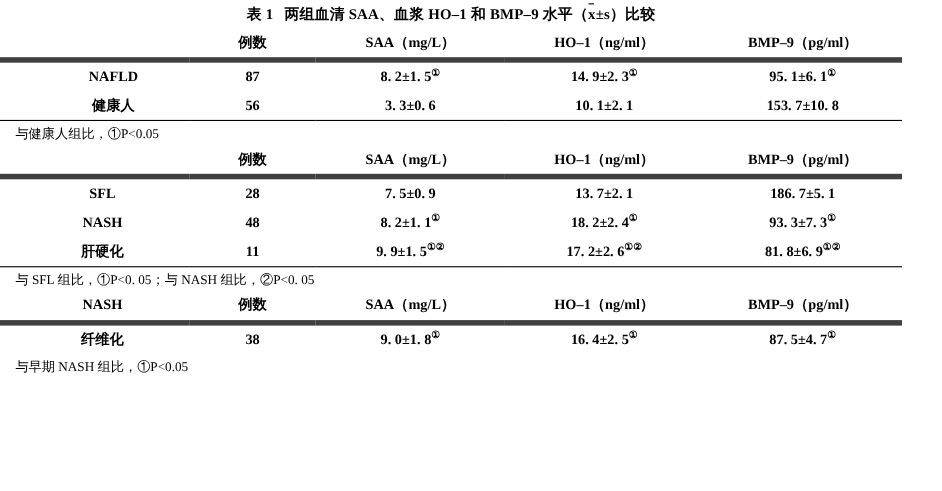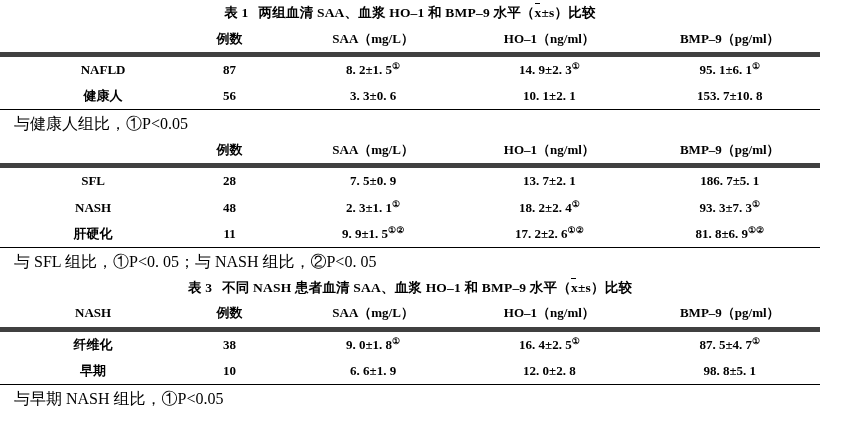--- a/index.html
+++ b/index.html
@@ -60,21 +60,21 @@
   }
   .col-label {
     text-align: left;
     padding-left: 34px !important;
   }
   .col-label-flush {
     text-align: left;
     padding-left: 14px !important;
   }
   .note {
-    font-size: 16px;
+    font-size: 12px;
     padding: 4px 0 2px 14px;
     line-height: 1.3;
   }
   .xbar {
     position: relative;
     display: inline-block;
   }
   .xbar::before {
     content: "";
     position: absolute;
@@ -162,40 +162,37 @@
         <tr class="rule-mid">
           <td class="col-label-flush">SFL</td>
           <td>28</td>
           <td><span>7. 5±0. 9</span><span class="sup"></span></td>
           <td><span>13. 7±2. 1</span><span class="sup"></span></td>
           <td><span>186. 7±5. 1</span><span class="sup"></span></td>
         </tr>
         <tr>
           <td class="col-label-flush">NASH</td>
           <td>48</td>
-          <td><span>2. 3±1. 1</span><span class="sup">①</span></td>
+          <td><span>8. 2±1. 1</span><span class="sup">①</span></td>
           <td><span>18. 2±2. 4</span><span class="sup">①</span></td>
           <td><span>93. 3±7. 3</span><span class="sup">①</span></td>
         </tr>
         <tr class="rule-bottom">
           <td class="col-label-flush">肝硬化</td>
           <td>11</td>
           <td><span>9. 9±1. 5</span><span class="sup">①②</span></td>
           <td><span>17. 2±2. 6</span><span class="sup">①②</span></td>
           <td><span>81. 8±6. 9</span><span class="sup">①②</span></td>
         </tr>
       </tbody>
     </table>
     <div class="note">与 SFL 组比，①P&lt;0. 05；与 NASH 组比，②P&lt;0. 05</div>
   </div>
 
   <div class="table-block">
-    <div class="tbl-caption">
-      <span class="tnum">表 3</span><span>不同 NASH 患者血清 SAA、血浆 HO–1 和 BMP–9 水平（</span><span class="xbar">x</span><span>±s）比较</span>
-    </div>
     <table class="data">
       <colgroup>
           <col class="c1">
           <col class="c2">
           <col class="c3">
           <col class="c4">
           <col class="c5">
         </colgroup>
       <tbody>
         <tr class="rule-top hdr-row">
@@ -205,25 +202,18 @@
           <th>HO–1（ng/ml）</th>
           <th>BMP–9（pg/ml）</th>
         </tr>
         <tr class="rule-mid">
           <td class="col-label-flush">纤维化</td>
           <td>38</td>
           <td><span>9. 0±1. 8</span><span class="sup">①</span></td>
           <td><span>16. 4±2. 5</span><span class="sup">①</span></td>
           <td><span>87. 5±4. 7</span><span class="sup">①</span></td>
         </tr>
-        <tr class="rule-bottom">
-          <td class="col-label-flush">早期</td>
-          <td>10</td>
-          <td><span>6. 6±1. 9</span><span class="sup"></span></td>
-          <td><span>12. 0±2. 8</span><span class="sup"></span></td>
-          <td><span>98. 8±5. 1</span><span class="sup"></span></td>
-        </tr>
       </tbody>
     </table>
     <div class="note">与早期 NASH 组比，①P&lt;0.05</div>
   </div>
 
 </div>
 
 </body></html>

